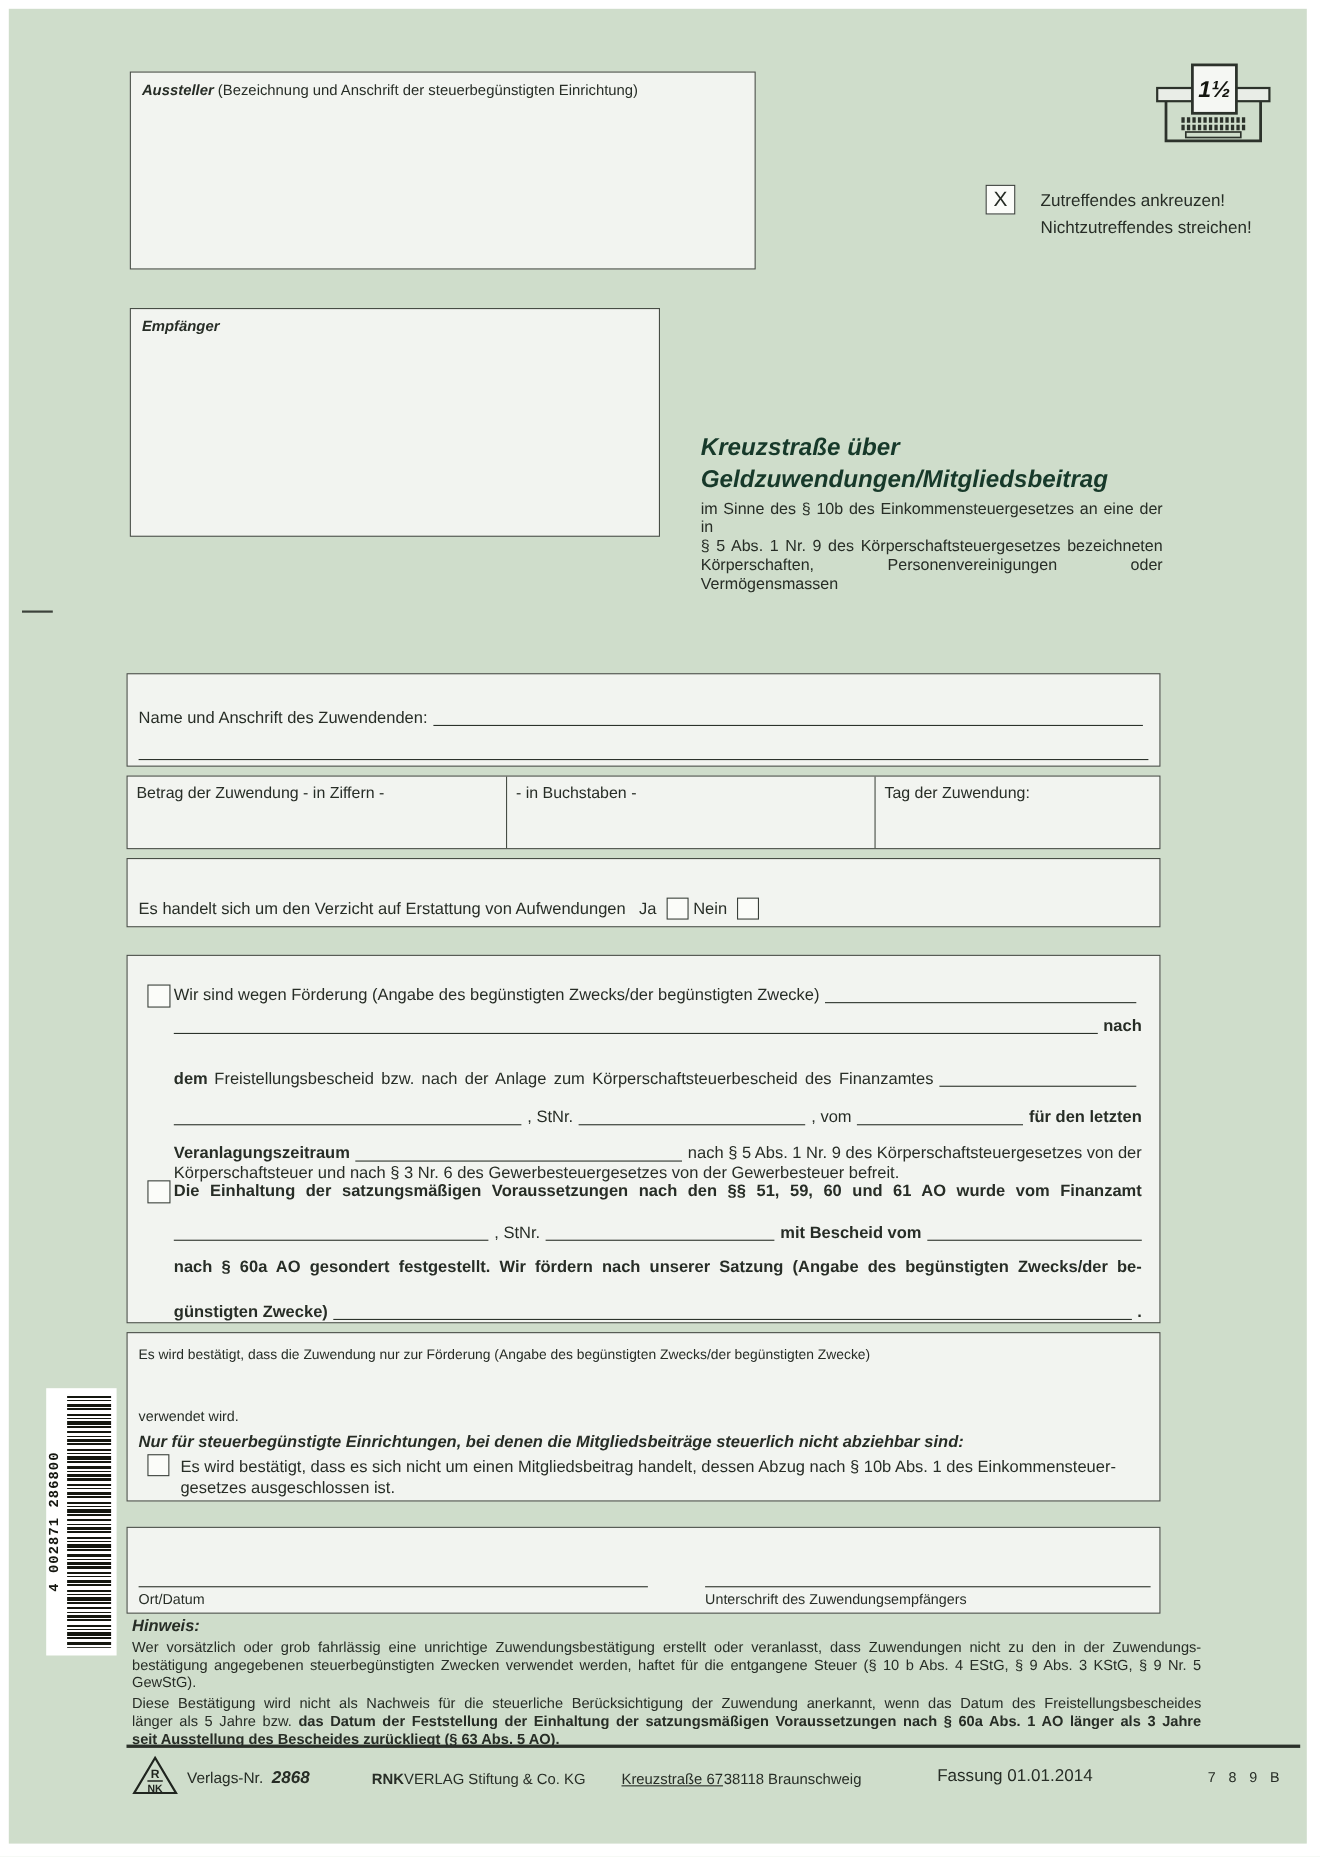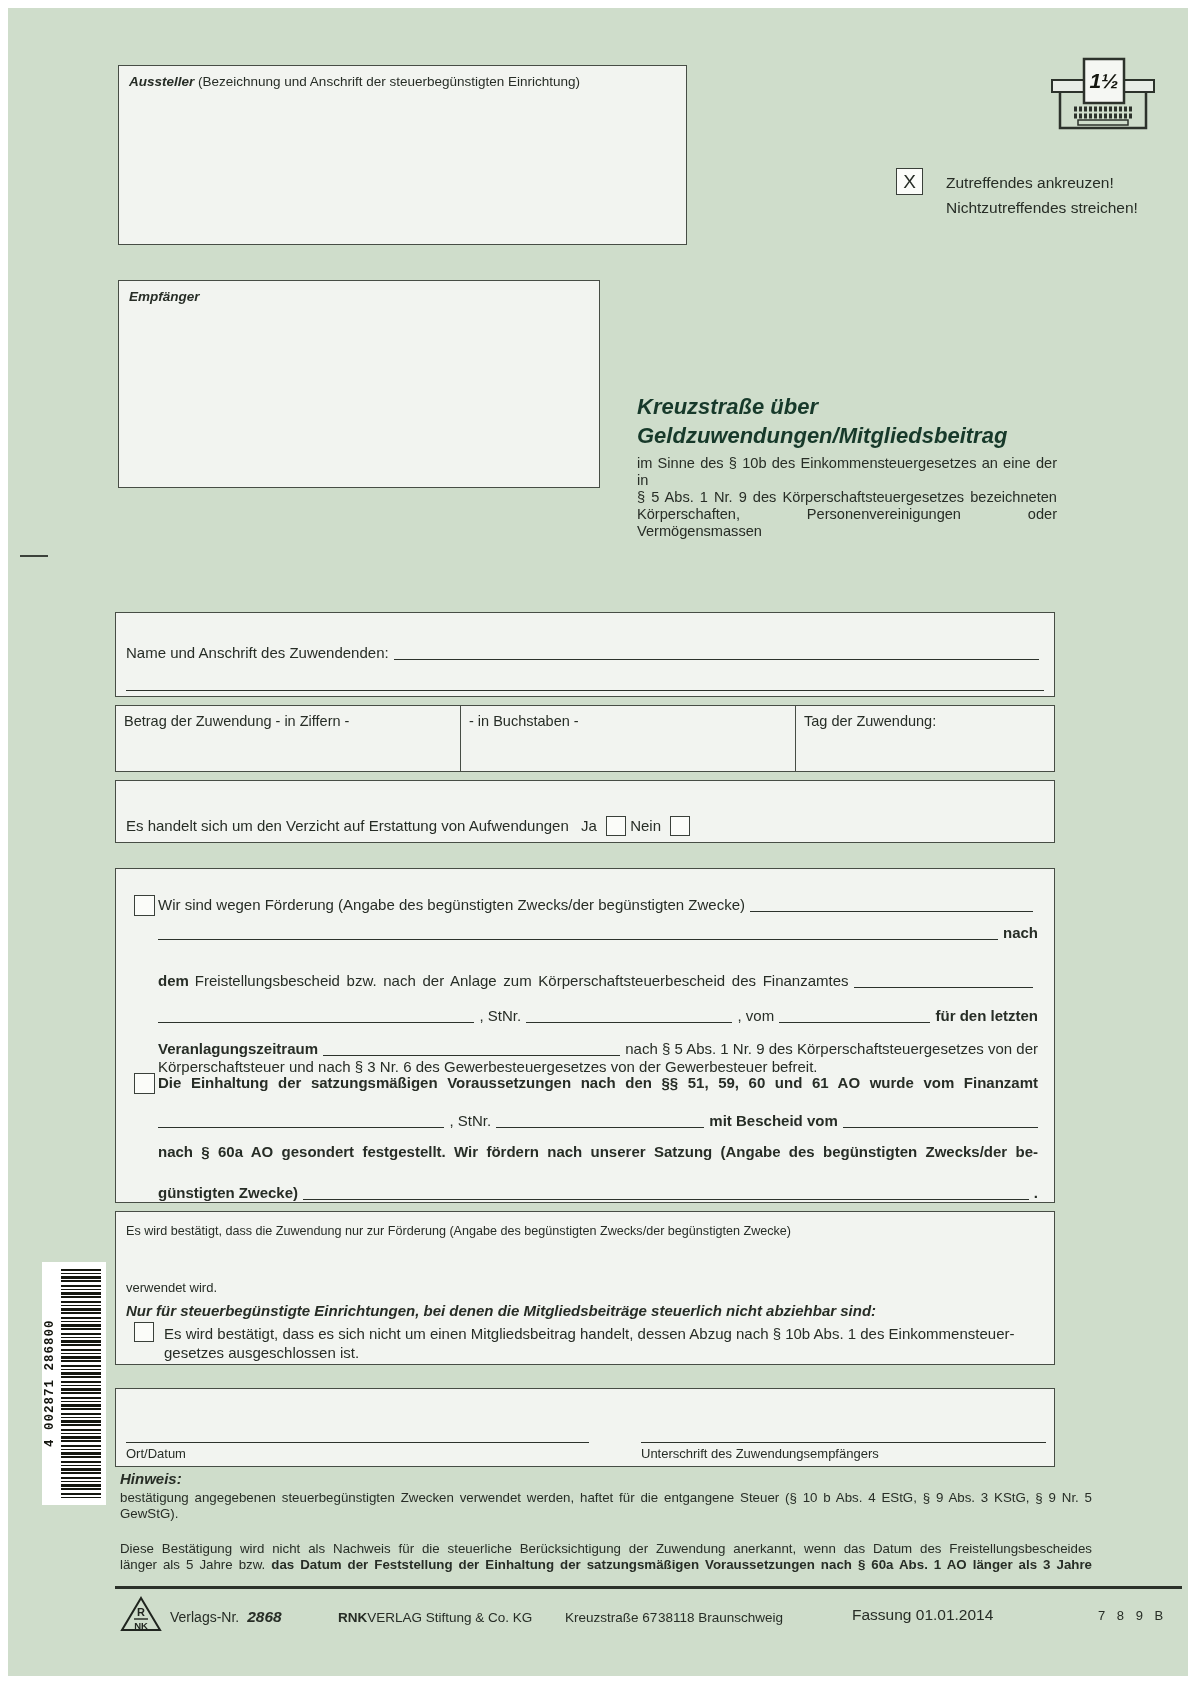--- a/index.html
+++ b/index.html
@@ -170,44 +170,46 @@
 
 <div class="box" style="left:115px;top:1388px;width:940px;height:79px;">
   <div class="abs" style="left:10px;top:53px;width:463px;border-bottom:1.6px solid #2c322b;"></div>
   <div class="abs" style="left:525px;top:53px;width:405px;border-bottom:1.6px solid #2c322b;"></div>
   <div class="abs siglbl" style="left:10px;top:57px;">Ort/Datum</div>
   <div class="abs siglbl" style="left:525px;top:57px;">Unterschrift des Zuwendungsempfängers</div>
 </div>
 
 <div class="abs b i" style="left:120px;top:1470px;font-size:15px;">Hinweis:</div>
 <div class="abs hl" style="left:120px;top:1490px;width:972px;">
+  <div class="jl">Wer vorsätzlich oder grob fahrlässig eine unrichtige Zuwendungsbestätigung erstellt oder veranlasst, dass Zuwendungen nicht zu den in der Zuwendungs-</div>
   <div class="jl">bestätigung angegebenen steuerbegünstigten Zwecken verwendet werden, haftet für die entgangene Steuer (§ 10 b Abs. 4 EStG, § 9 Abs. 3 KStG, § 9 Nr. 5</div>
   <div>GewStG).</div>
 </div>
 <div class="abs hl" style="left:120px;top:1541px;width:972px;">
   <div class="jl">Diese Bestätigung wird nicht als Nachweis für die steuerliche Berücksichtigung der Zuwendung anerkannt, wenn das Datum des Freistellungsbescheides</div>
   <div class="jl"><span>länger als 5 Jahre bzw. </span><span class="b">das Datum der Feststellung der Einhaltung der satzungsmäßigen Voraussetzungen nach § 60a Abs. 1 AO länger als 3 Jahre</span></div>
+  <div class="b">seit Ausstellung des Bescheides zurückliegt (§ 63 Abs. 5 AO).</div>
 </div>
 
 <div class="abs" style="left:115px;top:1586px;width:1067px;height:3px;background:#2b312a;"></div>
 
 <svg class="abs" style="left:120px;top:1596px;" width="42" height="36" viewBox="0 0 42 36">
   <polygon points="21,2 40,34 2,34" fill="none" stroke="#20251f" stroke-width="2"></polygon>
   <text x="21" y="20" font-size="11" font-weight="bold" text-anchor="middle" fill="#20251f">R</text>
   <line x1="14" y1="23" x2="28" y2="23" stroke="#20251f" stroke-width="1.4"></line>
   <text x="21" y="33" font-size="9.5" font-weight="bold" text-anchor="middle" fill="#20251f">NK</text>
 </svg>
 <div class="abs" style="left:170px;top:1608px;font-size:14px;">
   <span>Verlags-Nr.</span>
   <span class="b i" style="font-size:15.5px;margin-left:4px;">2868</span>
 </div>
 <div class="abs" style="left:338px;top:1610px;font-size:13.5px;">
   <span class="b">RNK</span><span>VERLAG Stiftung &amp; Co. KG</span>
 </div>
-<div class="abs" style="left:565px;top:1610px;font-size:13.5px;">Kreuzstraße 67</div>
+<div class="abs" style="left:565px;top:1610px;font-size:13.5px;text-decoration:underline;">Kreuzstraße 67</div>
 <div class="abs" style="left:658px;top:1610px;font-size:13.5px;">38118 Braunschweig</div>
 <div class="abs" style="left:852px;top:1606px;font-size:15.5px;">Fassung 01.01.2014</div>
 <div class="abs" style="left:1098px;top:1608px;font-size:13px;letter-spacing:4px;">7 8 9 B</div>
 
 <div class="barcode">
   <div class="bars"></div>
   <div class="num">4 002871 286800</div>
 </div>
 
 </body></html>

